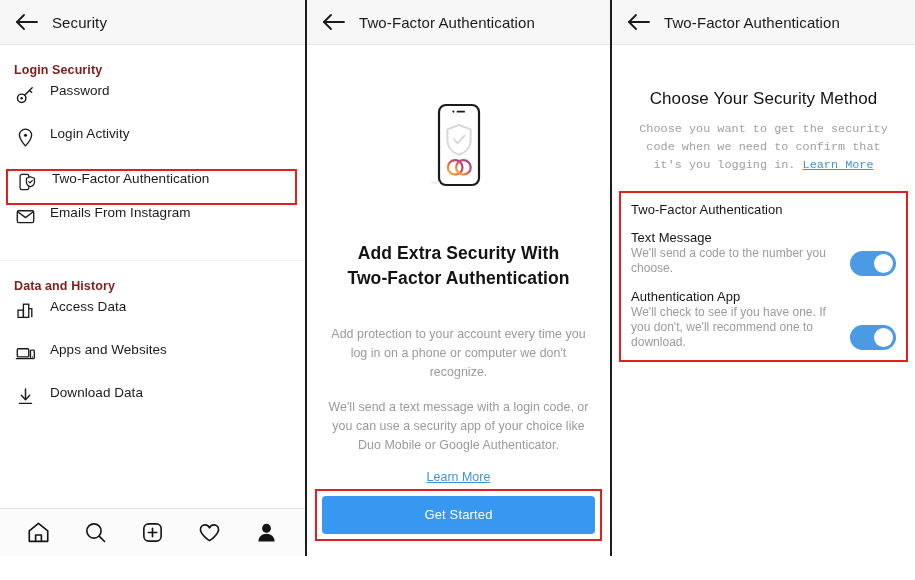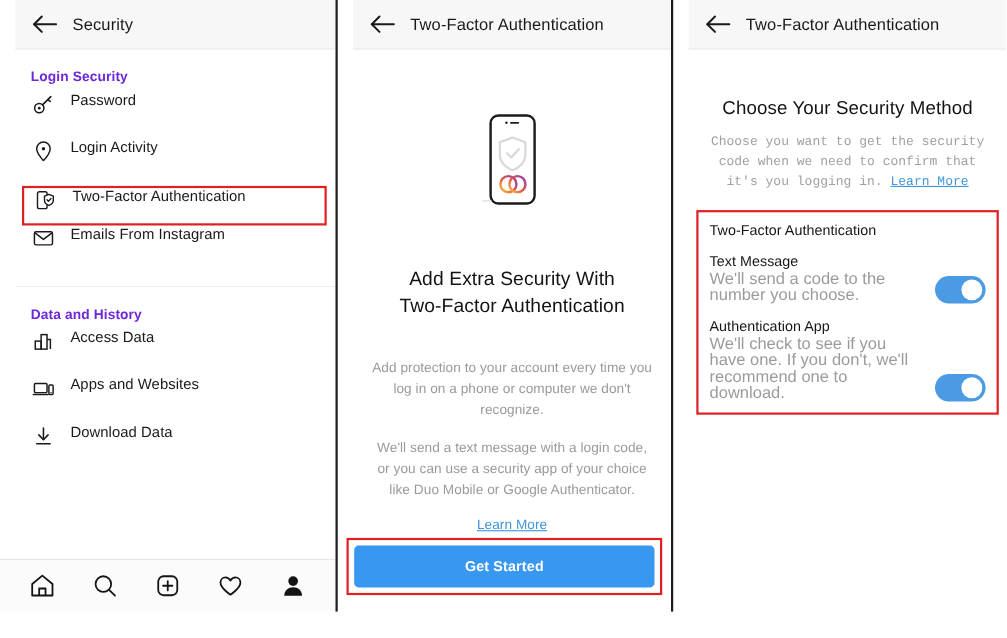--- a/index.html
+++ b/index.html
@@ -18,21 +18,20 @@
     width: 915px;
     height: 580px;
   }
   .panel {
     width: 305px;
     height: 556px;
     position: relative;
     background: #ffffff;
     box-sizing: border-box;
     overflow: hidden;
-    padding-left: 14px;
   }
   .panel.p2, .panel.p3 {
     border-left: 2px solid #1c1c1c;
   }
   
   .hdr {
     height: 45px;
     background: #f7f7f7;
     border-bottom: 1px solid #e9e9e9;
     display: flex;
@@ -49,21 +48,21 @@
   .hdr-title {
     font-size: 15px;
     color: #1a1a1a;
     font-weight: 400;
     letter-spacing: .1px;
     white-space: nowrap;
   }
   
   .section-title {
     font-size: 12.5px;
-    color: #6d28d9;
+    color: #7f1d1d;
     font-weight: 700;
     padding: 18px 0 6px 14px;
     letter-spacing: .1px;
   }
   .menu-row {
     display: flex;
     align-items: flex-start;
     height: 43px;
     padding-left: 14px;
     box-sizing: border-box;
@@ -125,21 +124,21 @@
   .illus {
     margin: 58px auto 0;
     width: 58px;
     height: 92px;
   }
   .p2-head {
     font-size: 17.5px;
     color: #131313;
     line-height: 25px;
     margin-top: 46px;
-    font-weight: 400;
+    font-weight: 700;
     letter-spacing: .1px;
   }
   .p2-para {
     font-size: 12.4px;
     color: #9a9a9a;
     line-height: 19px;
     margin-top: 34px;
     letter-spacing: .05px;
   }
   .p2-para.second { margin-top: 16px; }
@@ -160,21 +159,20 @@
   }
   .cta-btn {
     background: #3897f0;
     color: #ffffff;
     font-size: 13px;
     text-align: center;
     line-height: 38px;
     height: 38px;
     border-radius: 4px;
     letter-spacing: .15px;
-    font-weight: bold;
   }
   
   .p3-title {
     text-align: center;
     font-size: 17px;
     color: #131313;
     margin-top: 44px;
     letter-spacing: .1px;
   }
   .p3-sub {
@@ -204,21 +202,21 @@
     align-items: flex-end;
     margin-top: 13px;
   }
   .opt-text { flex: 1 1 auto; padding-right: 8px; }
   .opt-name {
     font-size: 13px;
     color: #161616;
     letter-spacing: .05px;
   }
   .opt-desc {
-    font-size: 15px;
+    font-size: 12px;
     color: #9b9b9b;
     line-height: 15px;
     margin-top: 1px;
     letter-spacing: .02px;
   }
   .toggle {
     flex: 0 0 auto;
     width: 46px;
     height: 25px;
     border-radius: 13px;

